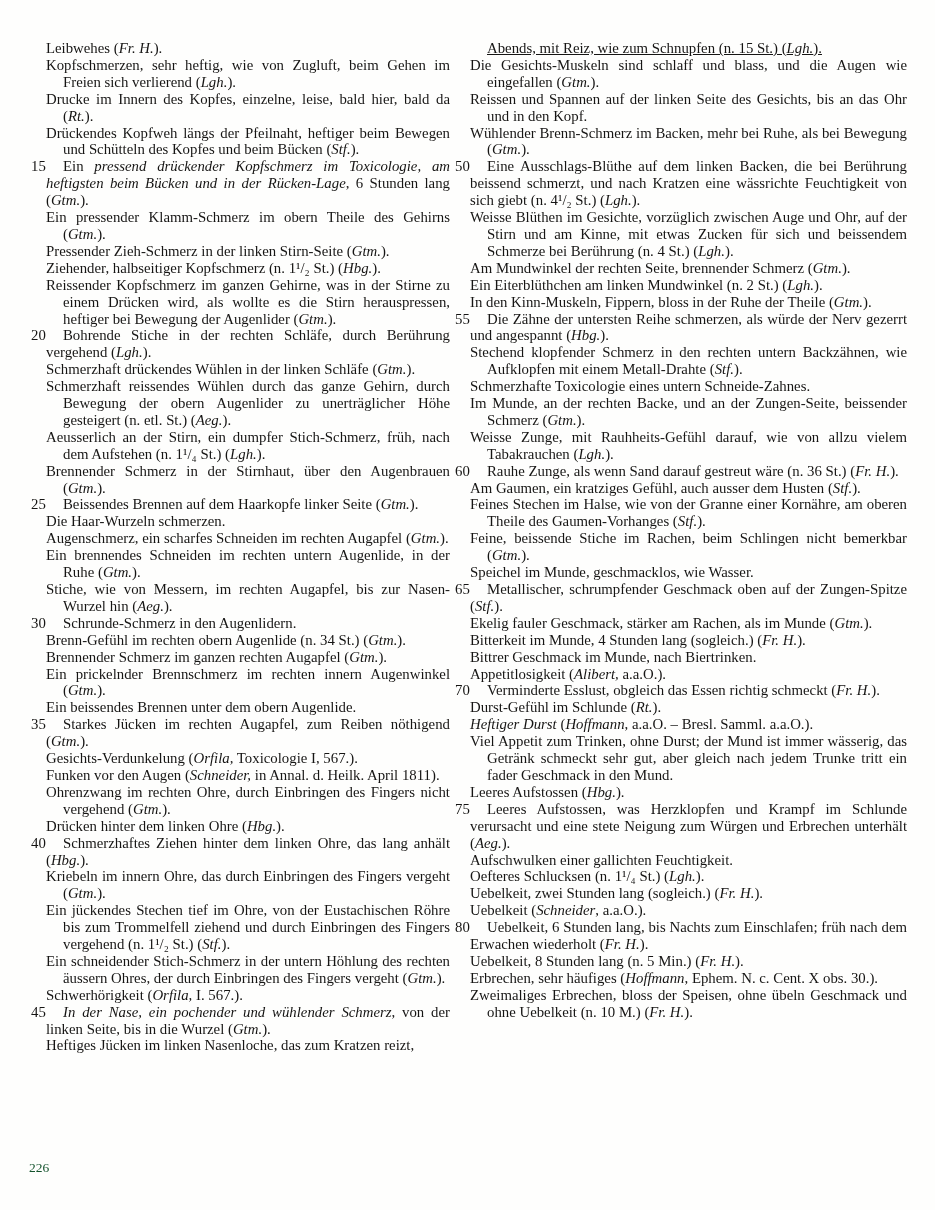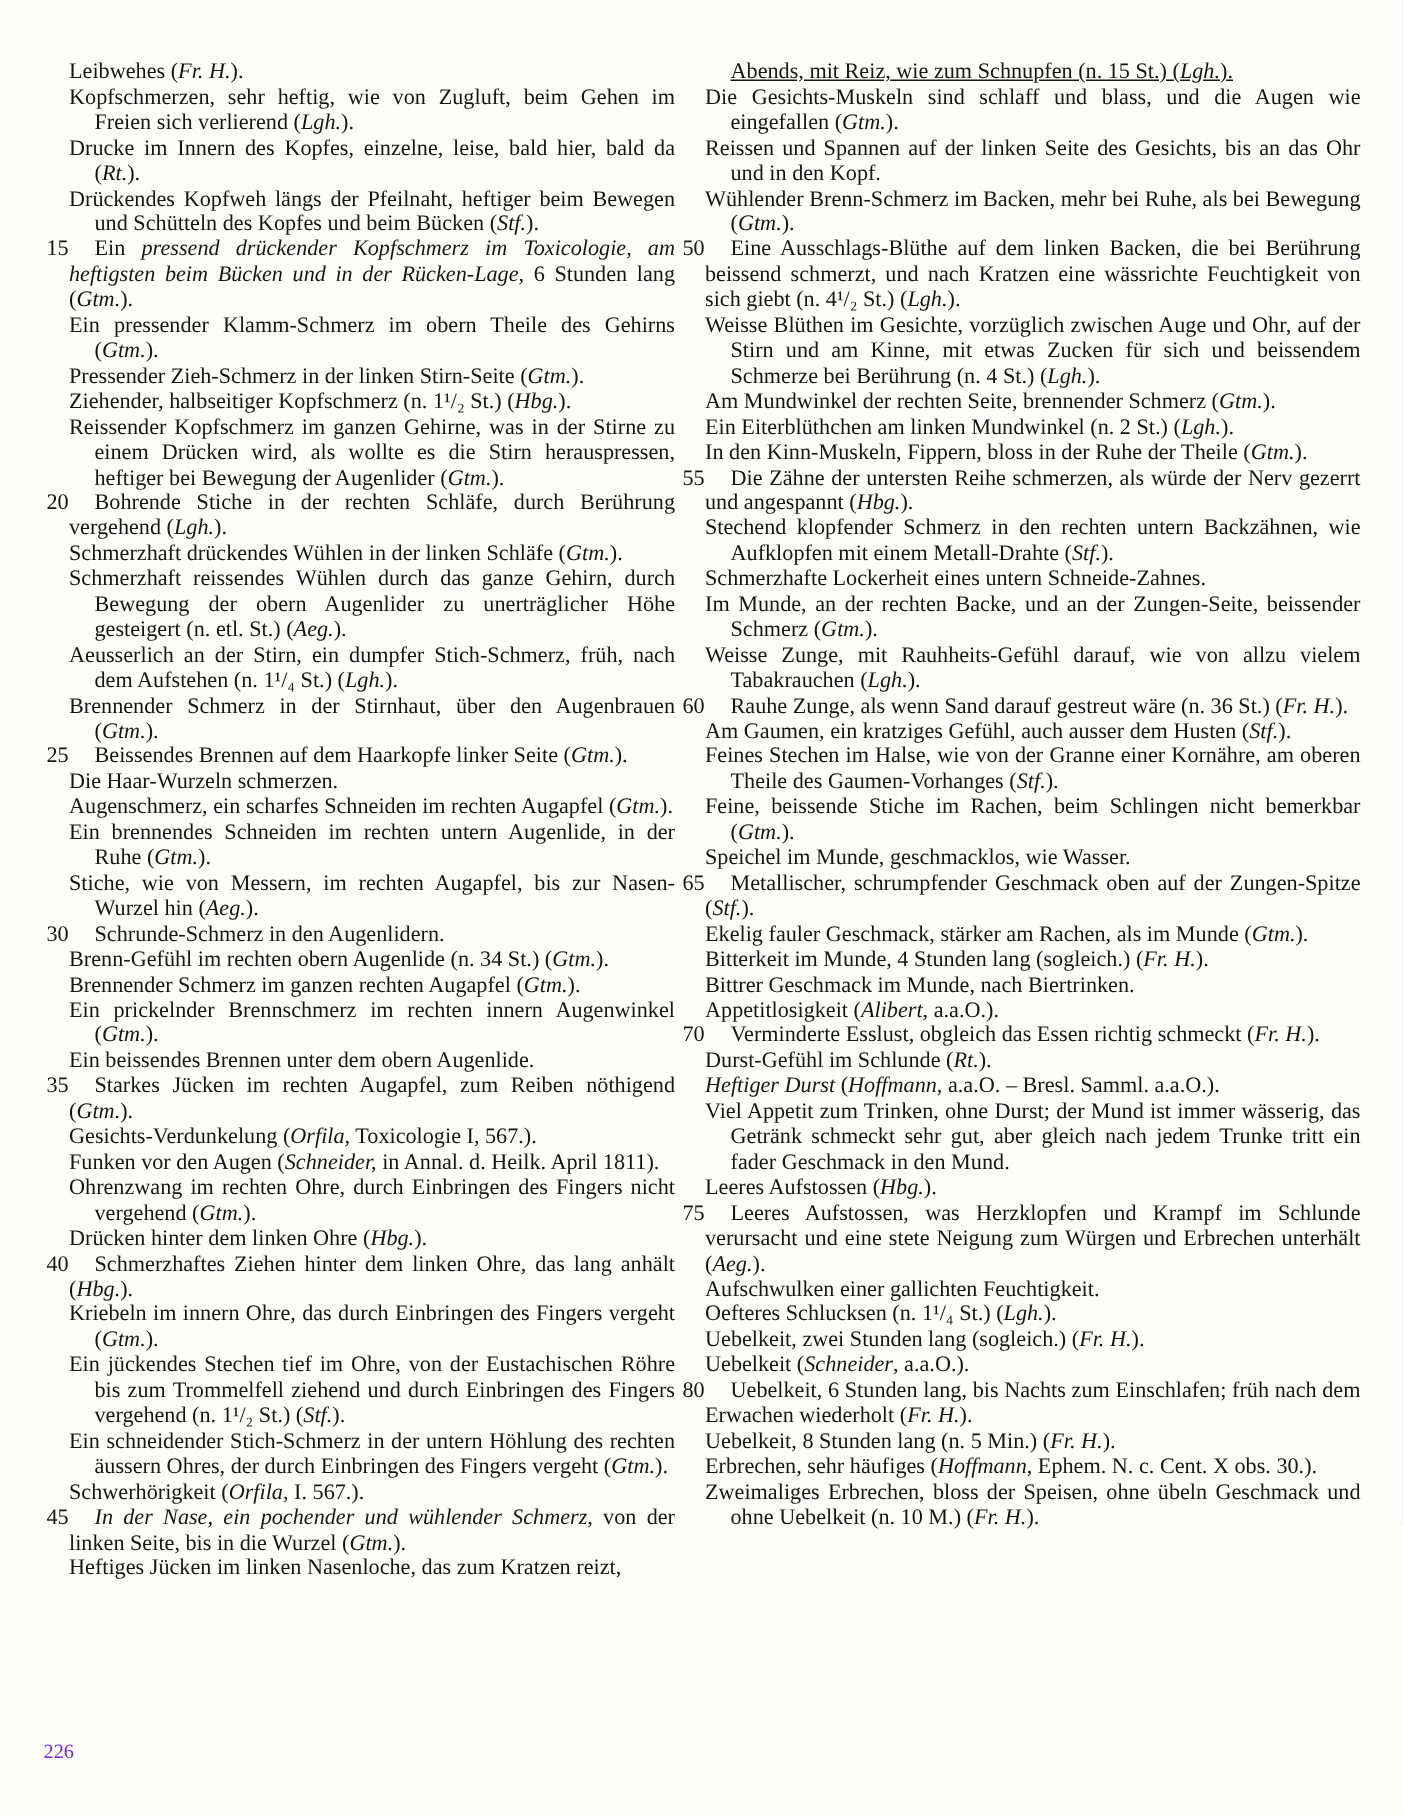--- a/index.html
+++ b/index.html
@@ -47,21 +47,21 @@
     text-indent:0;
     font-style:normal;
   }
   i{font-style:italic;}
   .page-number{
     position:absolute;
     left:29px;
     top:1160px;
     font-size:13.5px;
     font-family:"Liberation Serif","DejaVu Serif",serif;
-    color:#6d28d9;
+    color:#14532d;
   }
 </style>
 </head>
 <body>
 
 <div class="page">
   <div class="columns">
     <div class="column left">
         <p class="entry">Leibwehes (<i>Fr. H.</i>).</p>
         <p class="entry">Kopfschmerzen, sehr heftig, wie von Zugluft, beim Gehen im Freien sich verlierend (<i>Lgh.</i>).</p>
@@ -105,21 +105,21 @@
         <p class="entry">Die Gesichts-Muskeln sind schlaff und blass, und die Augen wie eingefallen (<i>Gtm.</i>).</p>
         <p class="entry">Reissen und Spannen auf der linken Seite des Gesichts, bis an das Ohr und in den Kopf.</p>
         <p class="entry">Wühlender Brenn-Schmerz im Backen, mehr bei Ruhe, als bei Bewegung (<i>Gtm.</i>).</p>
         <p class="entry numbered"><span class="num">50</span>Eine Ausschlags-Blüthe auf dem linken Backen, die bei Berührung beissend schmerzt, und nach Kratzen eine wässrichte Feuchtigkeit von sich giebt (n. 4¹/₂ St.) (<i>Lgh.</i>).</p>
         <p class="entry">Weisse Blüthen im Gesichte, vorzüglich zwischen Auge und Ohr, auf der Stirn und am Kinne, mit etwas Zucken für sich und beissendem Schmerze bei Berührung (n. 4 St.) (<i>Lgh.</i>).</p>
         <p class="entry">Am Mundwinkel der rechten Seite, brennender Schmerz (<i>Gtm.</i>).</p>
         <p class="entry">Ein Eiterblüthchen am linken Mundwinkel (n. 2 St.) (<i>Lgh.</i>).</p>
         <p class="entry">In den Kinn-Muskeln, Fippern, bloss in der Ruhe der Theile (<i>Gtm.</i>).</p>
         <p class="entry numbered"><span class="num">55</span>Die Zähne der untersten Reihe schmerzen, als würde der Nerv gezerrt und angespannt (<i>Hbg.</i>).</p>
         <p class="entry">Stechend klopfender Schmerz in den rechten untern Backzähnen, wie Aufklopfen mit einem Metall-Drahte (<i>Stf.</i>).</p>
-        <p class="entry">Schmerzhafte Lockerheit eines untern Schneide-Zahnes.</p>
+        <p class="entry">Schmerzhafte Toxicologie eines untern Schneide-Zahnes.</p>
         <p class="entry">Im Munde, an der rechten Backe, und an der Zungen-Seite, beissender Schmerz (<i>Gtm.</i>).</p>
         <p class="entry">Weisse Zunge, mit Rauhheits-Gefühl darauf, wie von allzu vielem Tabakrauchen (<i>Lgh.</i>).</p>
         <p class="entry numbered"><span class="num">60</span>Rauhe Zunge, als wenn Sand darauf gestreut wäre (n. 36 St.) (<i>Fr. H.</i>).</p>
         <p class="entry">Am Gaumen, ein kratziges Gefühl, auch ausser dem Husten (<i>Stf.</i>).</p>
         <p class="entry">Feines Stechen im Halse, wie von der Granne einer Kornähre, am oberen Theile des Gaumen-Vorhanges (<i>Stf.</i>).</p>
         <p class="entry">Feine, beissende Stiche im Rachen, beim Schlingen nicht bemerkbar (<i>Gtm.</i>).</p>
         <p class="entry">Speichel im Munde, geschmacklos, wie Wasser.</p>
         <p class="entry numbered"><span class="num">65</span>Metallischer, schrumpfender Geschmack oben auf der Zungen-Spitze (<i>Stf.</i>).</p>
         <p class="entry">Ekelig fauler Geschmack, stärker am Rachen, als im Munde (<i>Gtm.</i>).</p>
         <p class="entry">Bitterkeit im Munde, 4 Stunden lang (sogleich.) (<i>Fr. H.</i>).</p>

